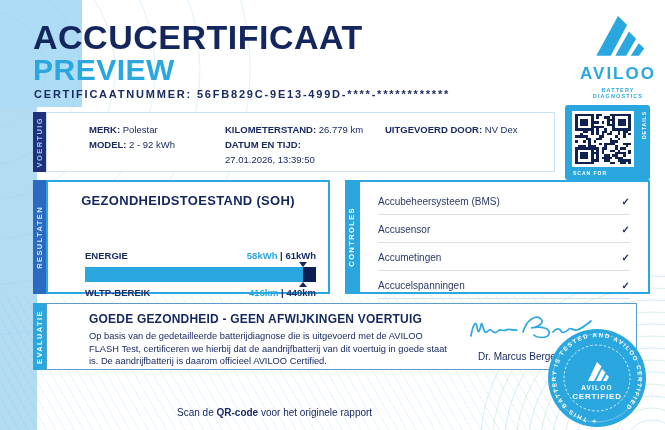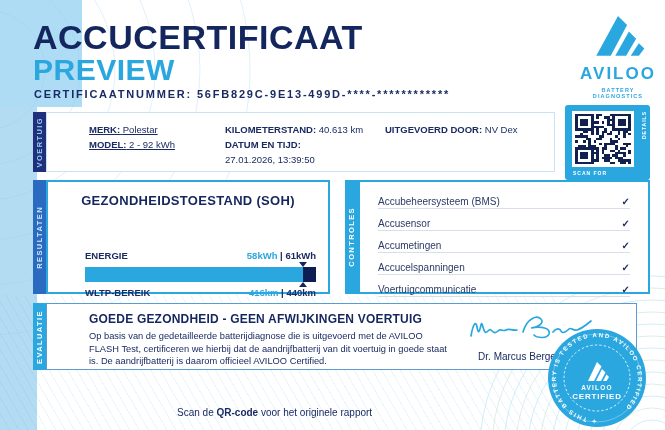--- a/index.html
+++ b/index.html
@@ -26,35 +26,35 @@
   .tab-voertuig span{color:#8fd0f2;}
   .tab-resultaten{left:33px;top:180px;height:114px;background:#2b6ac1;}
   .tab-resultaten span{color:#cfe9fa;}
   .tab-controles{left:345px;top:180px;height:114px;background:#2ba7e0;}
   .tab-controles span{color:#ffffff;}
   .tab-evaluatie{left:33px;top:303px;height:67px;background:#2ba7e0;}
   .tab-evaluatie span{color:#ffffff;}
   .card-voertuig{left:46px;top:112px;width:509px;height:60px;border:1px solid #c9e3f4;padding:9px 0 0 40px;}
   .vcol{position:absolute;top:9px;font-size:9.5px;line-height:15px;color:#1a2b63;}
   .vcol b{font-weight:700;}
-  .c1{left:42px;text-decoration:underline;} .c2{left:178px;} .c3{left:338px;}
+  .c1{left:42px;} .c2{left:178px;} .c3{left:338px;}
   .card-resultaten{left:46px;top:180px;width:284px;height:114px;border:2px solid #2ba7e0;}
   .soh-title{text-align:center;margin-top:11px;font-size:13px;font-weight:800;letter-spacing:.3px;color:#14265e;}
   .soh-value{text-align:center;margin-top:1px;font-size:33px;font-weight:800;color:#14265e;}
   .gauge{position:absolute;left:37px;right:12px;top:68px;}
   .grow{display:flex;justify-content:space-between;font-size:9.5px;font-weight:700;color:#1a2b63;}
   .grow .meas{color:#2ba7e0;font-weight:700;margin-top:40px;}
   .bar{position:relative;height:15px;background:#0f1d55;margin:6px 0 5px 0;}
   .bar-fill{position:absolute;left:0;top:0;height:100%;background:#2ba7e0;}
   .tri{position:absolute;width:0;height:0;border-left:4px solid transparent;border-right:4px solid transparent;}
   .tri-down{top:-5px;border-top:5px solid #14265e;}
   .tri-up{bottom:-5px;border-bottom:5px solid #14265e;}
   .card-controles{left:358px;top:180px;width:292px;height:114px;border:2px solid #2ba7e0;padding:5px 18px 0 18px;}
   .ctl-row{display:flex;justify-content:space-between;align-items:flex-end;
-           border-bottom:1px solid #d9dfe9;height:20px;font-size:10px;color:#2b3a66;padding-bottom:1px;}
+           border-bottom:1px solid #d9dfe9;height:20px;font-size:10px;color:#2b3a66;padding-bottom:7px;}
   .ctl-row .chk{color:#1a2b63;font-size:10px;font-weight:700;}
   .card-evaluatie{left:46px;top:303px;width:591px;height:67px;border:1px solid #5b9bd0;padding:8px 0 0 42px;}
   .eval-head{font-size:12px;font-weight:800;letter-spacing:.2px;color:#14265e;}
   .eval-body{width:360px;margin-top:4px;font-size:9.3px;line-height:1.35;color:#1a2b63;}
   .sig-block{position:absolute;left:400px;top:6px;width:170px;text-align:center;}
   .signer{font-size:10px;color:#1a2b63;margin-top:1px;}
   
   .qrbox{position:absolute;left:565px;top:105px;width:85px;height:75px;background:#2ba7e0;border-radius:3px;}
   .qrpanel{position:absolute;left:7px;top:6px;width:62px;height:56px;background:#fff;padding:3px;box-sizing:border-box;}
   .qr{display:grid;width:100%;height:100%;grid-template-columns:repeat(21,1fr);grid-template-rows:repeat(21,1fr);}
@@ -359,21 +359,21 @@
 
   <div class="tab tab-voertuig">
     <span>VOERTUIG</span>
   </div>
   <div class="card card-voertuig">
     <div class="vcol c1">
       <div><b>MERK:</b> <span>Polestar</span></div>
       <div><b>MODEL:</b> <span>2 - 92 kWh</span></div>
     </div>
     <div class="vcol c2">
-      <div><b>KILOMETERSTAND:</b> <span>40.613 km</span></div>
+      <div><b>KILOMETERSTAND:</b> <span>26.779 km</span></div>
       <div><b>DATUM EN TIJD:</b><br>
         <span>27.01.2026, 13:39:50</span></div>
     </div>
     <div class="vcol c3">
       <div><b>UITGEVOERD DOOR:</b> <span>NV Dex</span></div>
     </div>
   </div>
 
   <div class="tab tab-resultaten">
     <span>RESULTATEN</span>

